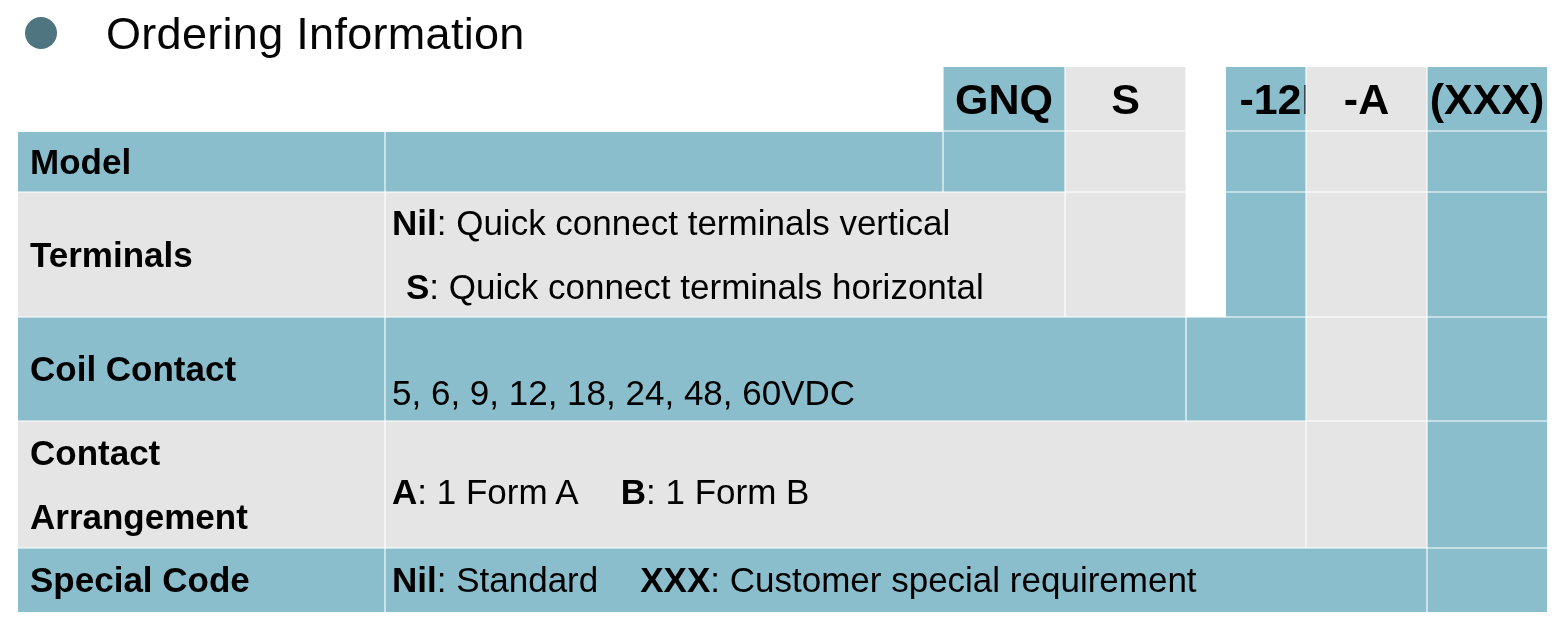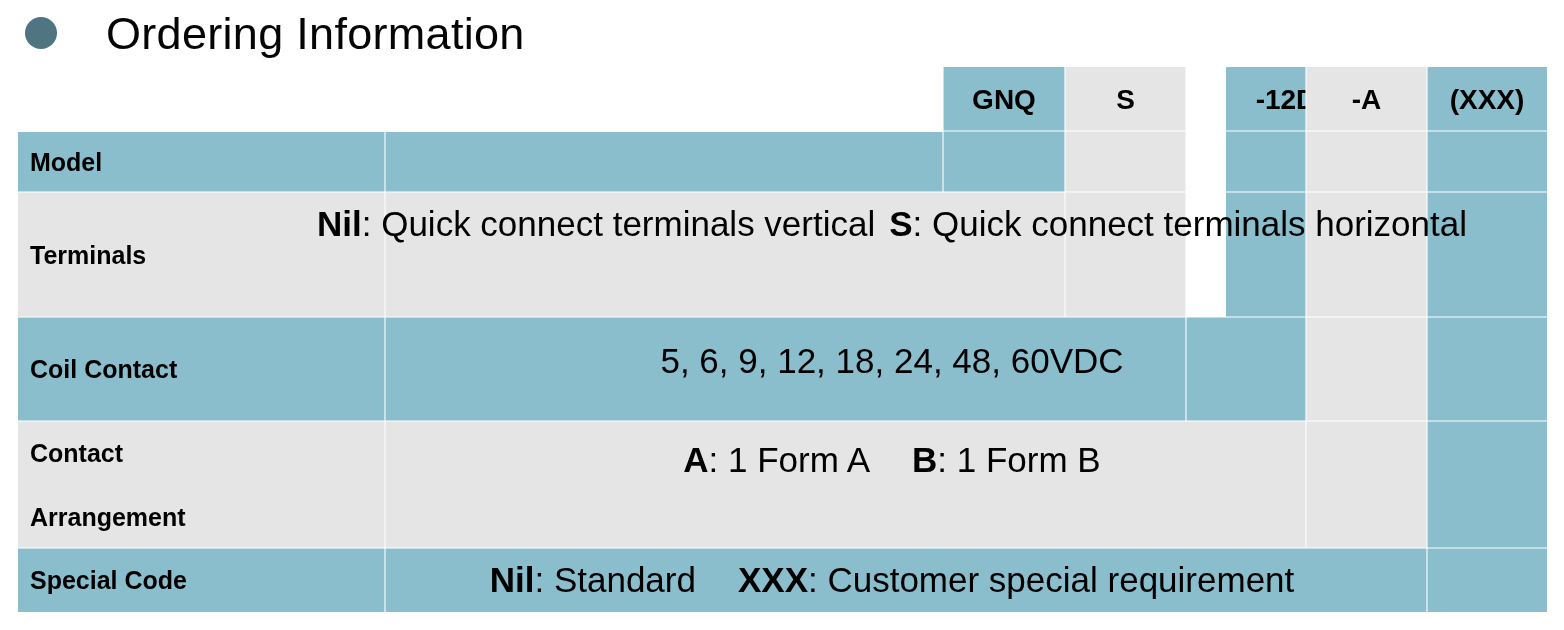--- a/index.html
+++ b/index.html
@@ -24,21 +24,21 @@
   .gray { background:var(--gray,#e5e5e6); }
 
   .col { position:absolute; top:67px; }
   .col-gnq { left:943px; width:122px; height:125px; }
   .col-s   { left:1065px; width:121px; height:250px; }
   .col-d12 { left:1186px; width:120px; height:354px;margin-left:40px; }
   .col-a   { left:1306px; width:121px; height:481px; }
   .col-xxx { left:1427px; width:120px; height:545px; }
   .code {
     height:65px; display:flex; align-items:center; justify-content:center;
-    font-weight:bold; font-size:28px;
+    font-weight:bold; font-size:43px;
   }
 
   .rowbg { position:absolute; left:18px; }
   .row-model     { top:132px; width:1047px; height:60px; }
   .row-terminals { top:192px; width:1168px; height:125px; }
   .row-coil      { top:317px; width:1288px; height:104px; }
   .row-contact   { top:421px; width:1409px; height:127px; }
   .row-special   { top:548px; width:1529px; height:64px; }
 
   
@@ -53,31 +53,31 @@
   .hl-0 { left:943px; top:130px; width:604px; }
   .hl-1 { left:18px; top:191px; width:1529px; }
   .hl-2 { left:18px; top:316px; width:1529px; }
   .hl-3 { left:18px; top:420px; width:1529px; }
   .hl-4 { left:18px; top:547px; width:1529px; }
 
   
   .label {
     position:absolute; left:30px; width:345px;
     display:flex; flex-direction:column; justify-content:center;
-    font-weight:bold; font-size:25px; line-height:64px;
+    font-weight:bold; font-size:35px; line-height:64px;
   }
   .lab-model     { top:132px; height:60px; }
   .lab-terminals { top:192px; height:125px; }
   .lab-coil      { top:317px; height:104px; }
   .lab-contact   { top:421px; height:127px; }
   .lab-special   { top:548px; height:64px; }
 
   .content {
     position:absolute; left:392px; width:1000px;
-    display:flex; flex-direction:row; justify-content:center;
+    display:flex; flex-direction:column; justify-content:center;
     font-size:35px; line-height:64px;
   }
   .cont-terminals { top:192px; height:125px; }
   .cont-coil      { top:329px; height:128px; }
   .cont-contact   { top:421px; height:127px;margin-top:7px; }
   .cont-special   { top:548px; height:64px; }
   .cline { white-space:nowrap; }
   .indent { padding-left:14px; }
   .seg-gap { margin-left:42px; }
   .content b { font-weight:bold; }

